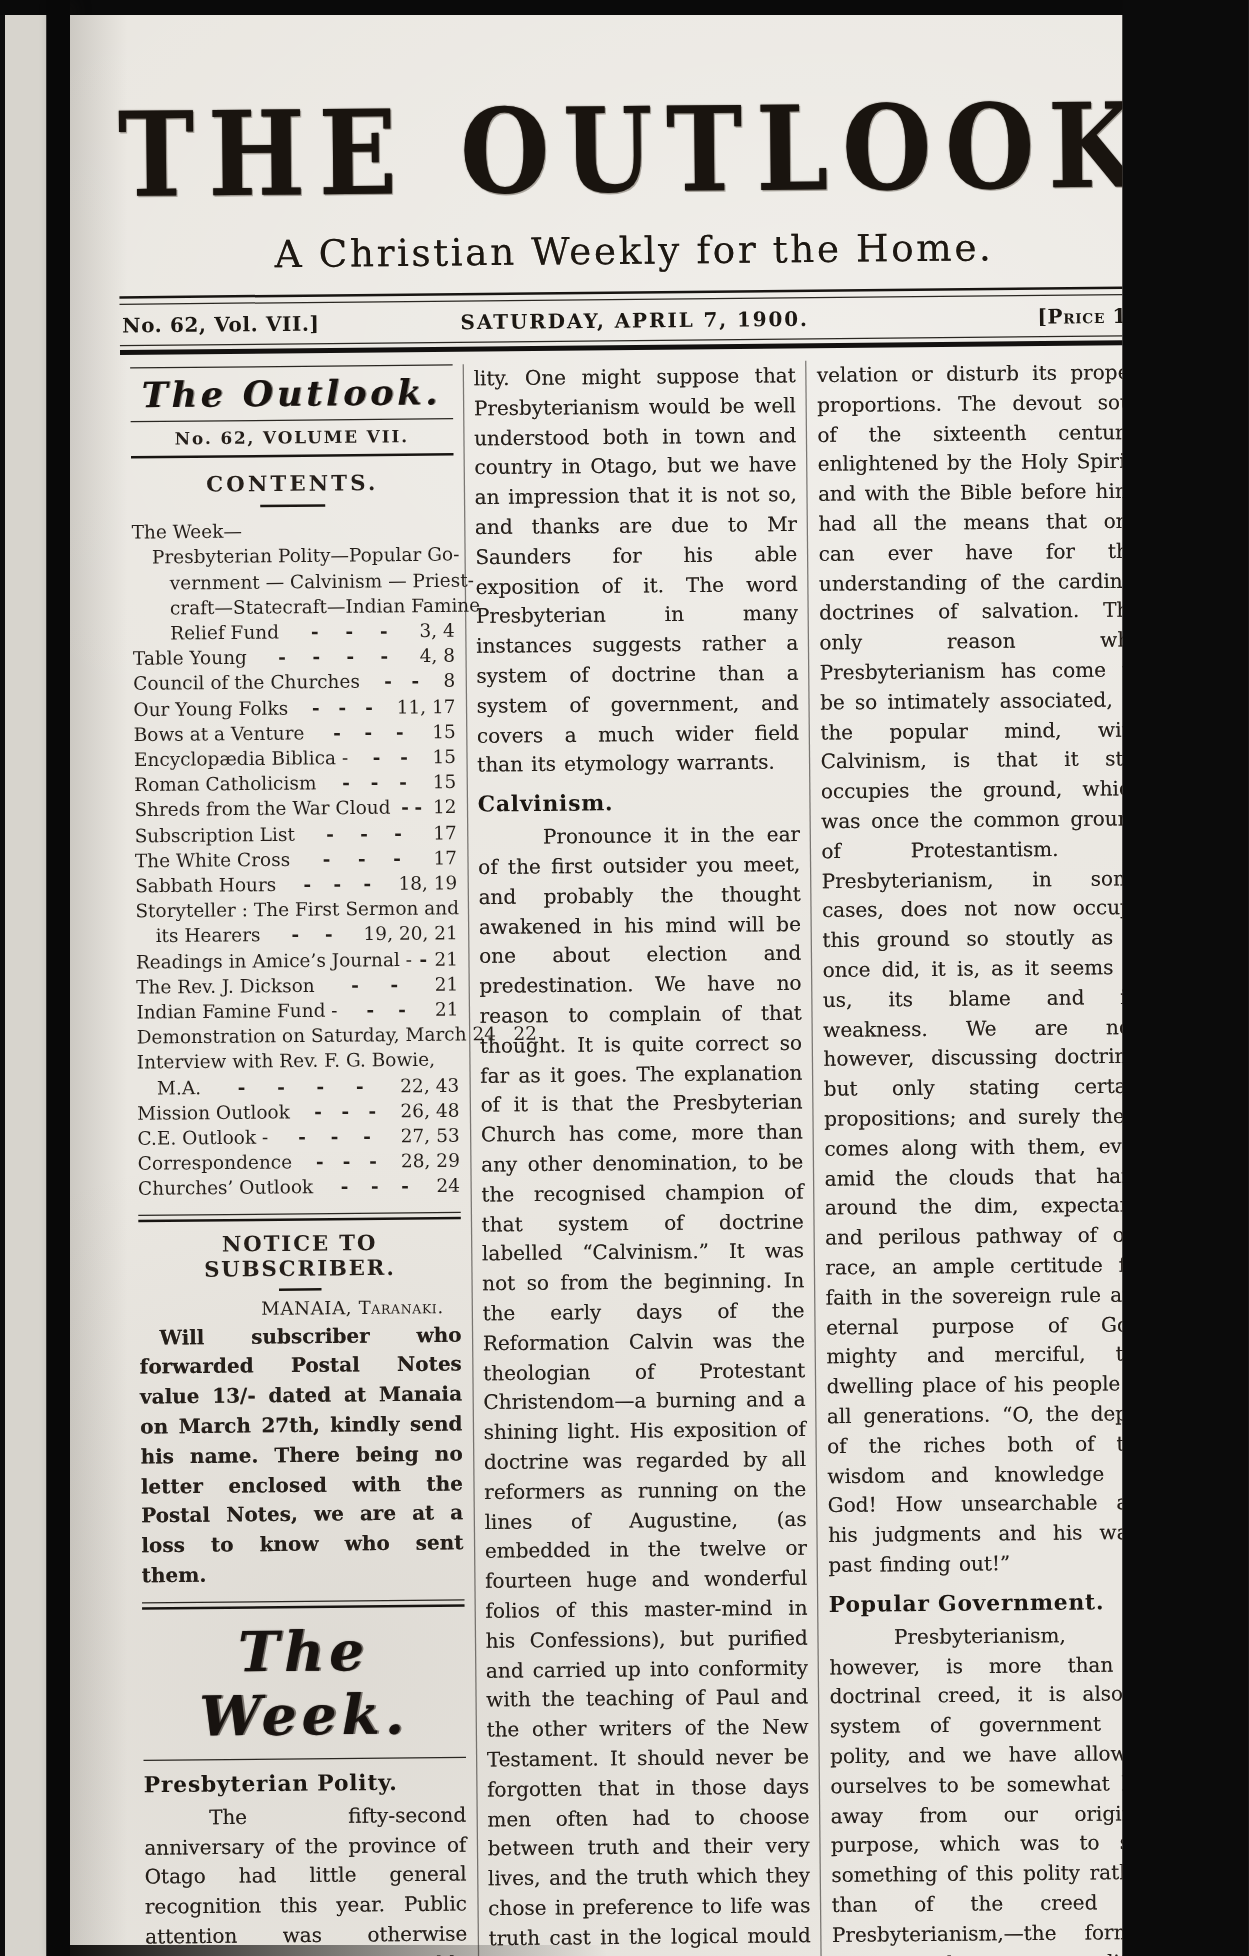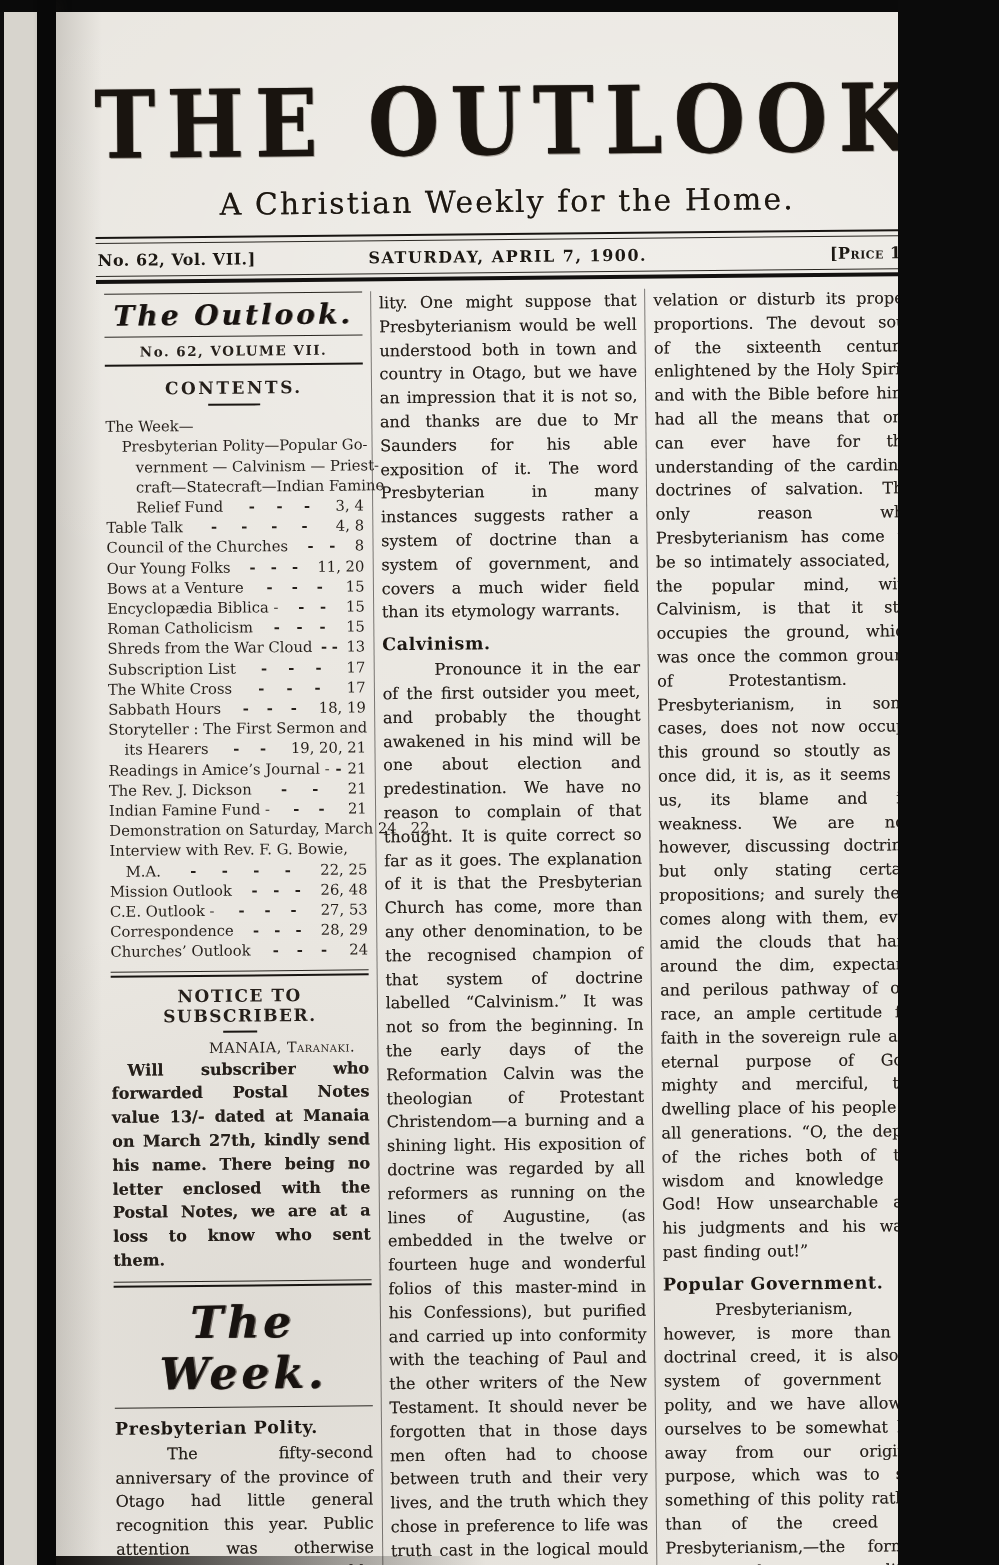--- a/index.html
+++ b/index.html
@@ -148,21 +148,21 @@
             <div class="toc-row ind2">
               <span class="toc-label">Relief Fund</span>
               <span class="toc-lead">
                 <i>-</i>
                 <i>-</i>
                 <i>-</i>
               </span>
               <span class="toc-pages">3, 4</span>
             </div>
             <div class="toc-row ind0">
-              <span class="toc-label">Table Talk</span>
+              <span class="toc-label">Table Young</span>
               <span class="toc-lead">
                 <i>-</i>
                 <i>-</i>
                 <i>-</i>
                 <i>-</i>
               </span>
               <span class="toc-pages">4, 8</span>
             </div>
             <div class="toc-row ind0">
               <span class="toc-label">Council of the Churches</span>
@@ -172,21 +172,21 @@
               </span>
               <span class="toc-pages">8</span>
             </div>
             <div class="toc-row ind0">
               <span class="toc-label">Our Young Folks</span>
               <span class="toc-lead">
                 <i>-</i>
                 <i>-</i>
                 <i>-</i>
               </span>
-              <span class="toc-pages">11, 20</span>
+              <span class="toc-pages">11, 17</span>
             </div>
             <div class="toc-row ind0">
               <span class="toc-label">Bows at a Venture</span>
               <span class="toc-lead">
                 <i>-</i>
                 <i>-</i>
                 <i>-</i>
               </span>
               <span class="toc-pages">15</span>
             </div>
@@ -206,21 +206,21 @@
                 <i>-</i>
               </span>
               <span class="toc-pages">15</span>
             </div>
             <div class="toc-row ind0">
               <span class="toc-label">Shreds from the War Cloud</span>
               <span class="toc-lead">
                 <i>-</i>
                 <i>-</i>
               </span>
-              <span class="toc-pages">13</span>
+              <span class="toc-pages">12</span>
             </div>
             <div class="toc-row ind0">
               <span class="toc-label">Subscription List</span>
               <span class="toc-lead">
                 <i>-</i>
                 <i>-</i>
                 <i>-</i>
               </span>
               <span class="toc-pages">17</span>
             </div>
@@ -289,21 +289,21 @@
               <span class="toc-pages"></span>
             </div>
             <div class="toc-row ind1">
               <span class="toc-label">M.A.</span>
               <span class="toc-lead">
                 <i>-</i>
                 <i>-</i>
                 <i>-</i>
                 <i>-</i>
               </span>
-              <span class="toc-pages">22, 25</span>
+              <span class="toc-pages">22, 43</span>
             </div>
             <div class="toc-row ind0">
               <span class="toc-label">Mission Outlook</span>
               <span class="toc-lead">
                 <i>-</i>
                 <i>-</i>
                 <i>-</i>
               </span>
               <span class="toc-pages">26, 48</span>
             </div>

